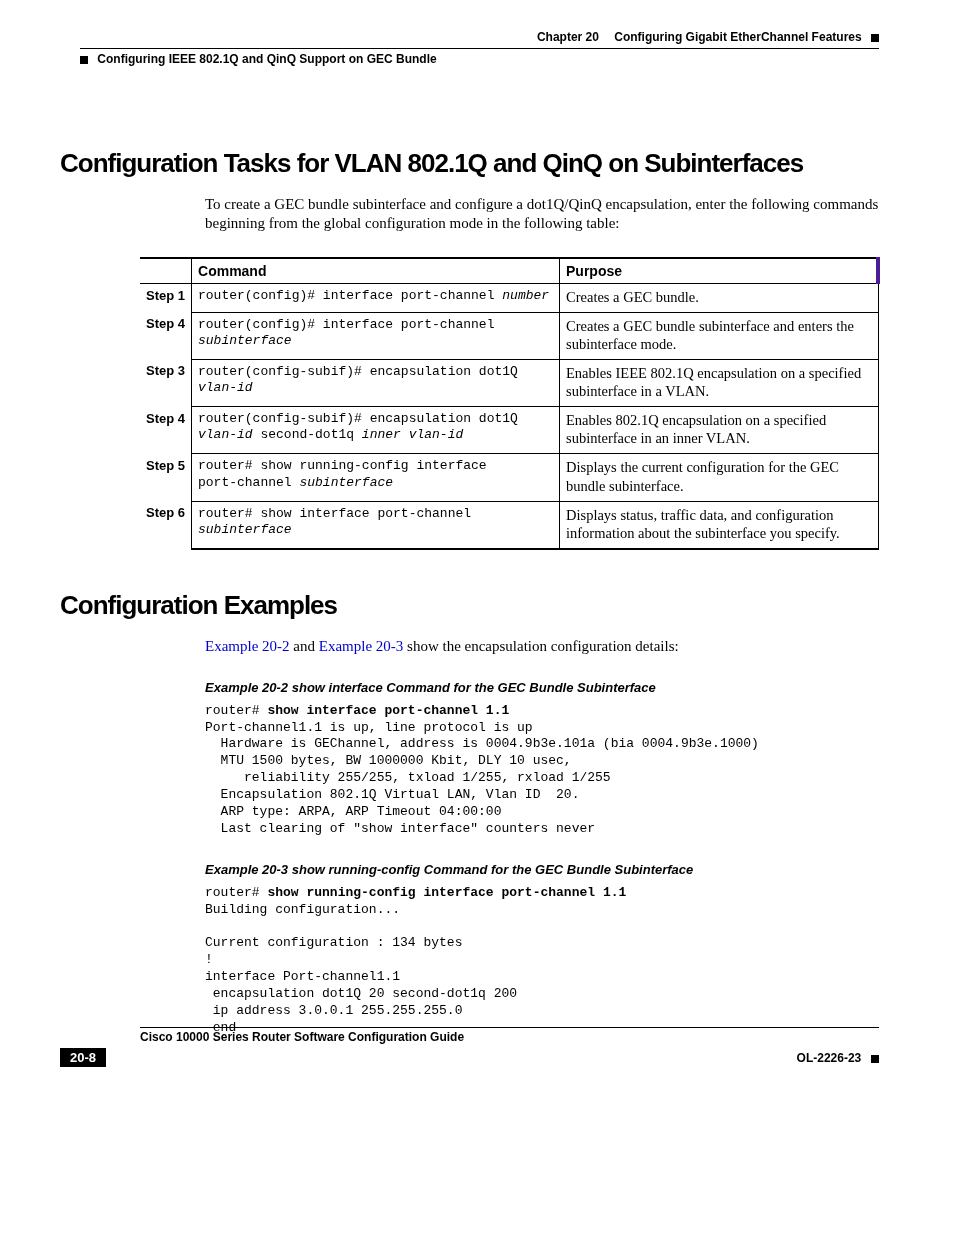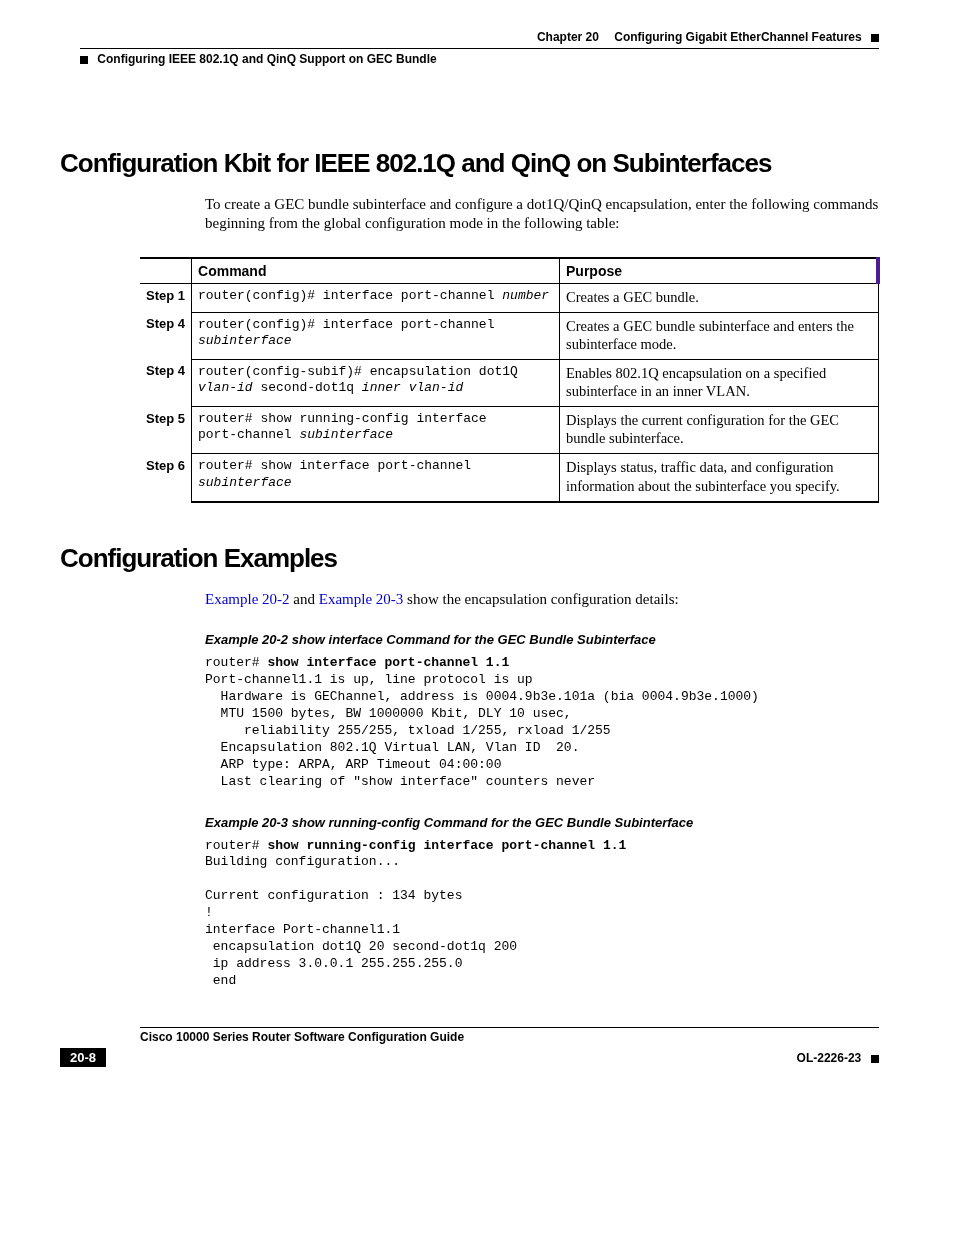--- a/index.html
+++ b/index.html
@@ -201,21 +201,21 @@
   </div>
   <div class="hdr-line"></div>
   <div class="hdr-section">
     <span class="hdr-section-start-rule"></span>
     <span>Configuring IEEE 802.1Q and QinQ Support on GEC Bundle</span>
   </div>
 
   <div class="content">
 
 
-    <h1 class="section-heading">Configuration Kbit for IEEE 802.1Q and QinQ on Subinterfaces</h1>
+    <h1 class="section-heading">Configuration Tasks for VLAN 802.1Q and QinQ on Subinterfaces</h1>
 
     <p class="body-text">To create a GEC bundle subinterface and configure a dot1Q/QinQ encapsulation, enter the following commands beginning from the global configuration mode in the following table:</p>
 
     <table class="cmd-table">
       <thead>
         <tr>
           <th></th>
           <th class="cmd-col">Command</th>
           <th class="purpose-col">Purpose</th>
         </tr>
@@ -223,20 +223,25 @@
       <tbody>
         <tr>
           <td class="step-cell">Step 1</td>
           <td class="cmd-cell"><span>router(config)# </span><span class="bold">interface port-channel</span><span class="italic"> number</span></td>
           <td class="purpose-cell">Creates a GEC bundle.</td>
         </tr>
         <tr>
           <td class="step-cell">Step 4</td>
           <td class="cmd-cell"><span>router(config)# </span><span class="bold">interface port-channel</span><br><span class="italic"> subinterface</span></td>
           <td class="purpose-cell">Creates a GEC bundle subinterface and enters the subinterface mode.</td>
+        </tr>
+        <tr>
+          <td class="step-cell">Step 3</td>
+          <td class="cmd-cell"><span>router(config-subif)# </span><span class="bold">encapsulation dot1Q</span><br><span class="italic"> vlan-id</span></td>
+          <td class="purpose-cell">Enables IEEE 802.1Q encapsulation on a specified subinterface in a VLAN.</td>
         </tr>
         <tr>
           <td class="step-cell">Step 4</td>
           <td class="cmd-cell"><span>router(config-subif)# </span><span class="bold">encapsulation dot1Q</span><br><span class="italic"> vlan-id</span><span class="bold"> second-dot1q</span><span class="italic"> inner vlan-id</span></td>
           <td class="purpose-cell">Enables 802.1Q encapsulation on a specified subinterface in an inner VLAN.</td>
         </tr>
         <tr>
           <td class="step-cell">Step 5</td>
           <td class="cmd-cell"><span>router# </span><span class="bold">show running-config interface <br>port-channel</span><span class="italic"> subinterface</span></td>
           <td class="purpose-cell">Displays the current configuration for the GEC bundle subinterface.</td>

